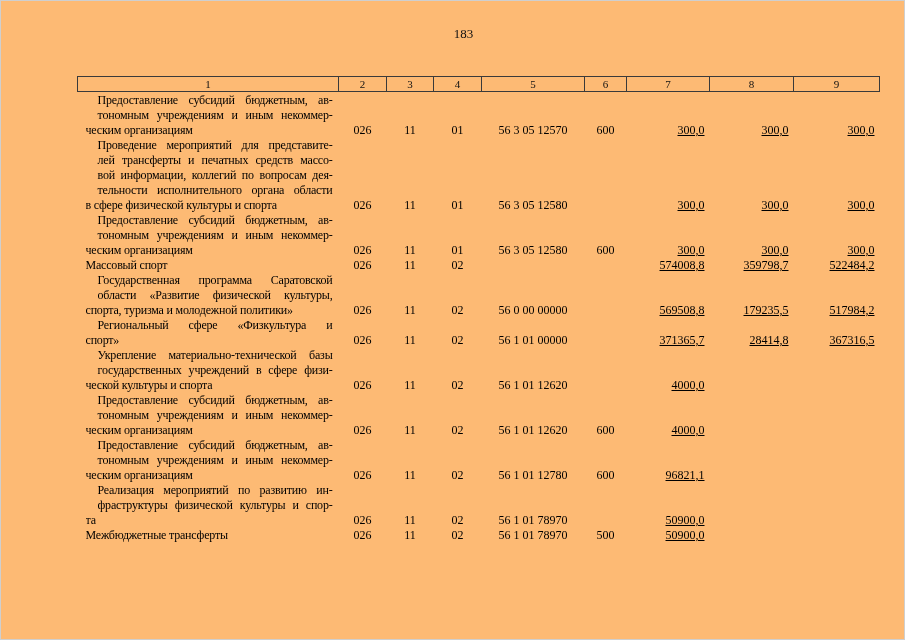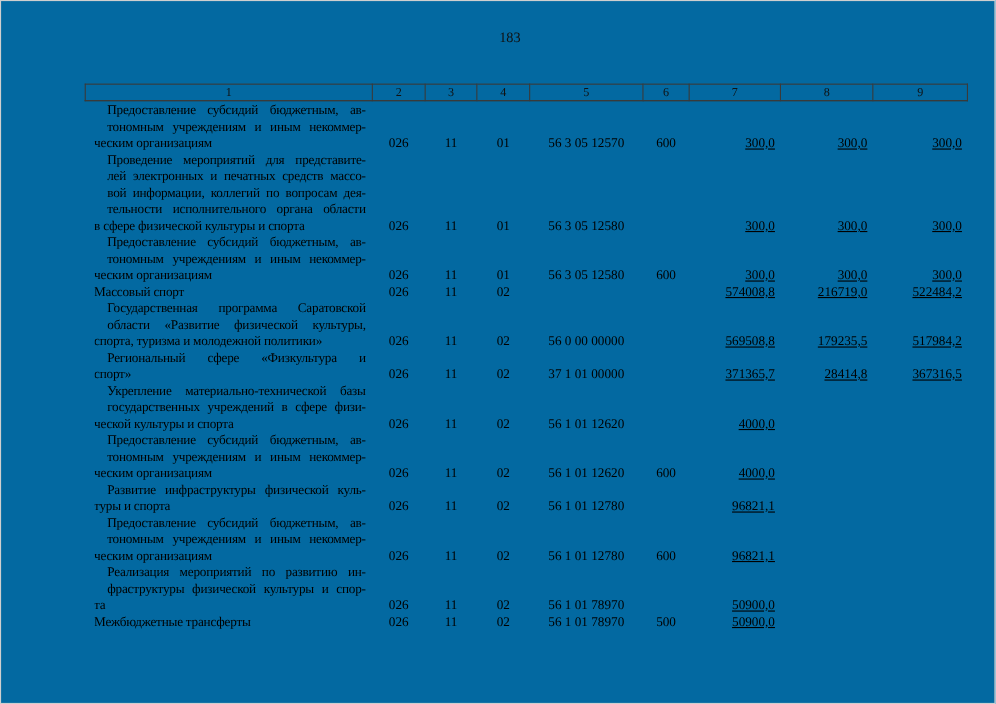--- a/index.html
+++ b/index.html
@@ -1,21 +1,21 @@
 <!DOCTYPE html>
 <html><head>
 <meta charset="utf-8">
 <style>
   * { margin: 0; padding: 0; box-sizing: border-box; }
   html, body { background: #ffffff; }
   .screen {
     position: relative;
     width: 905px;
     height: 640px;
-    background: #0369a1;
+    background: #fdba74;
     border: 1px solid #cfcfcf;
     font-family: "Liberation Serif", "DejaVu Serif", serif;
     color: #000000;
     overflow: hidden;
   }
   .page-number {
     position: absolute;
     top: 25px;
     left: 20px;
     width: 885px;
@@ -114,21 +114,21 @@
           <td class="code-cell">01</td>
           <td class="code-cell">56 3 05 12570</td>
           <td class="code-cell">600</td>
           <td class="sum-cell">300,0</td>
           <td class="sum-cell">300,0</td>
           <td class="sum-cell">300,0</td>
         </tr>
         <tr>
           <td class="name-cell">
             <div class="jline">Проведение мероприятий для представите-</div>
-            <div class="jline">лей электронных и печатных средств массо-</div>
+            <div class="jline">лей трансферты и печатных средств массо-</div>
             <div class="jline">вой информации, коллегий по вопросам дея-</div>
             <div class="jline">тельности исполнительного органа области</div>
             <div class="lline">в сфере физической культуры и спорта</div>
           </td>
           <td class="code-cell">026</td>
           <td class="code-cell">11</td>
           <td class="code-cell">01</td>
           <td class="code-cell">56 3 05 12580</td>
           <td class="code-cell"></td>
           <td class="sum-cell">300,0</td>
@@ -153,21 +153,21 @@
         <tr>
           <td class="name-cell">
             <div class="lline">Массовый спорт</div>
           </td>
           <td class="code-cell">026</td>
           <td class="code-cell">11</td>
           <td class="code-cell">02</td>
           <td class="code-cell"></td>
           <td class="code-cell"></td>
           <td class="sum-cell">574008,8</td>
-          <td class="sum-cell">216719,0</td>
+          <td class="sum-cell">359798,7</td>
           <td class="sum-cell">522484,2</td>
         </tr>
         <tr>
           <td class="name-cell">
             <div class="jline">Государственная программа Саратовской</div>
             <div class="jline">области «Развитие физической культуры,</div>
             <div class="lline">спорта, туризма и молодежной политики»</div>
           </td>
           <td class="code-cell">026</td>
           <td class="code-cell">11</td>
@@ -179,21 +179,21 @@
           <td class="sum-cell">517984,2</td>
         </tr>
         <tr>
           <td class="name-cell">
             <div class="jline">Региональный сфере «Физкультура и</div>
             <div class="lline">спорт»</div>
           </td>
           <td class="code-cell">026</td>
           <td class="code-cell">11</td>
           <td class="code-cell">02</td>
-          <td class="code-cell">37 1 01 00000</td>
+          <td class="code-cell">56 1 01 00000</td>
           <td class="code-cell"></td>
           <td class="sum-cell">371365,7</td>
           <td class="sum-cell">28414,8</td>
           <td class="sum-cell">367316,5</td>
         </tr>
         <tr>
           <td class="name-cell">
             <div class="jline">Укрепление материально-технической базы</div>
             <div class="jline">государственных учреждений в сфере физи-</div>
             <div class="lline">ческой культуры и спорта</div>
@@ -217,34 +217,20 @@
           <td class="code-cell">11</td>
           <td class="code-cell">02</td>
           <td class="code-cell">56 1 01 12620</td>
           <td class="code-cell">600</td>
           <td class="sum-cell">4000,0</td>
           <td class="sum-cell"></td>
           <td class="sum-cell"></td>
         </tr>
         <tr>
           <td class="name-cell">
-            <div class="jline">Развитие инфраструктуры физической куль-</div>
-            <div class="lline">туры и спорта</div>
-          </td>
-          <td class="code-cell">026</td>
-          <td class="code-cell">11</td>
-          <td class="code-cell">02</td>
-          <td class="code-cell">56 1 01 12780</td>
-          <td class="code-cell"></td>
-          <td class="sum-cell">96821,1</td>
-          <td class="sum-cell"></td>
-          <td class="sum-cell"></td>
-        </tr>
-        <tr>
-          <td class="name-cell">
             <div class="jline">Предоставление субсидий бюджетным, ав-</div>
             <div class="jline">тономным учреждениям и иным некоммер-</div>
             <div class="lline">ческим организациям</div>
           </td>
           <td class="code-cell">026</td>
           <td class="code-cell">11</td>
           <td class="code-cell">02</td>
           <td class="code-cell">56 1 01 12780</td>
           <td class="code-cell">600</td>
           <td class="sum-cell">96821,1</td>

